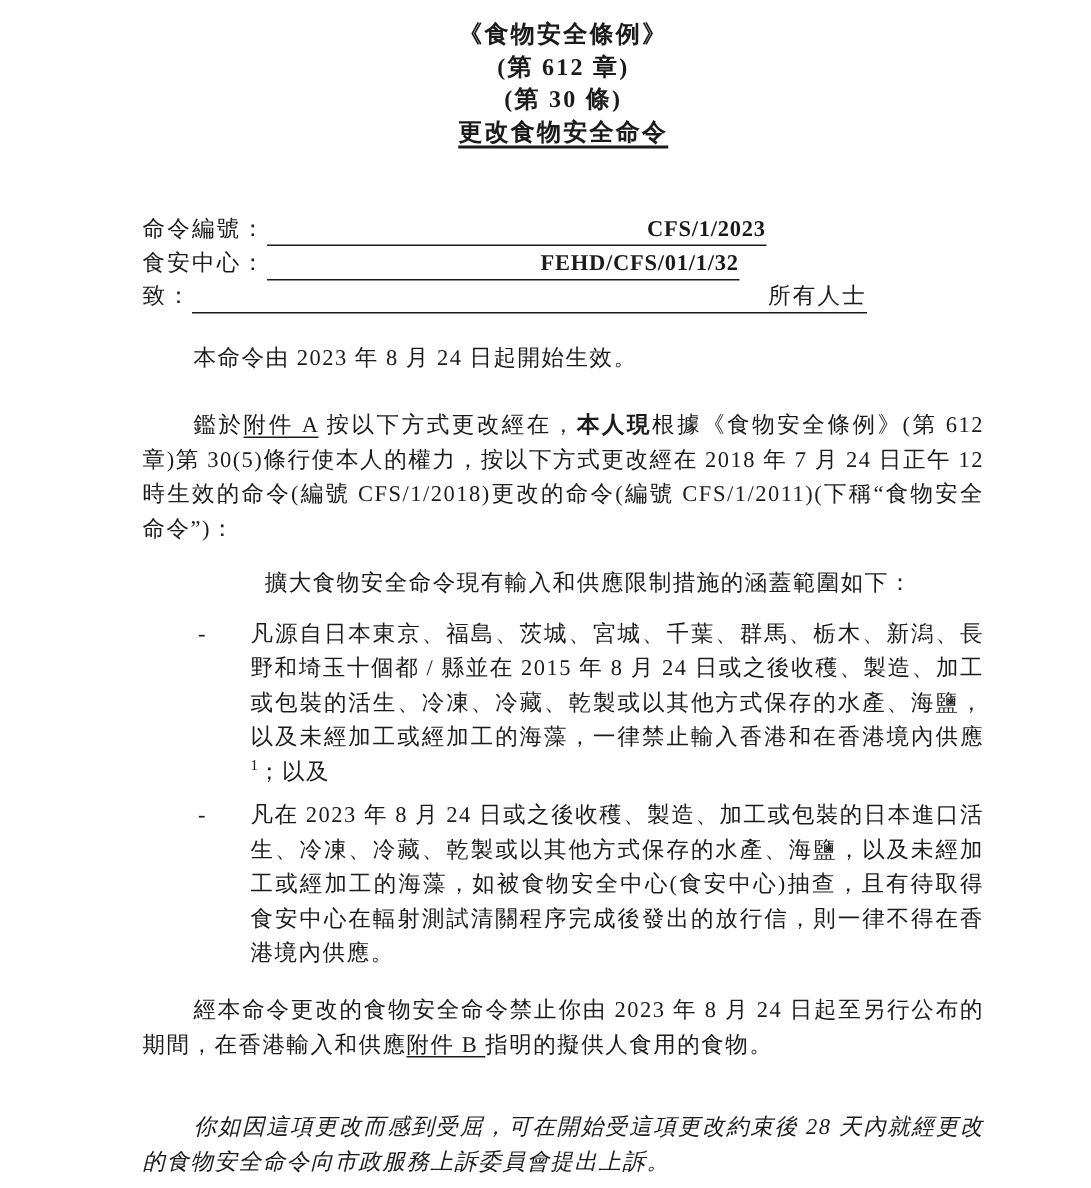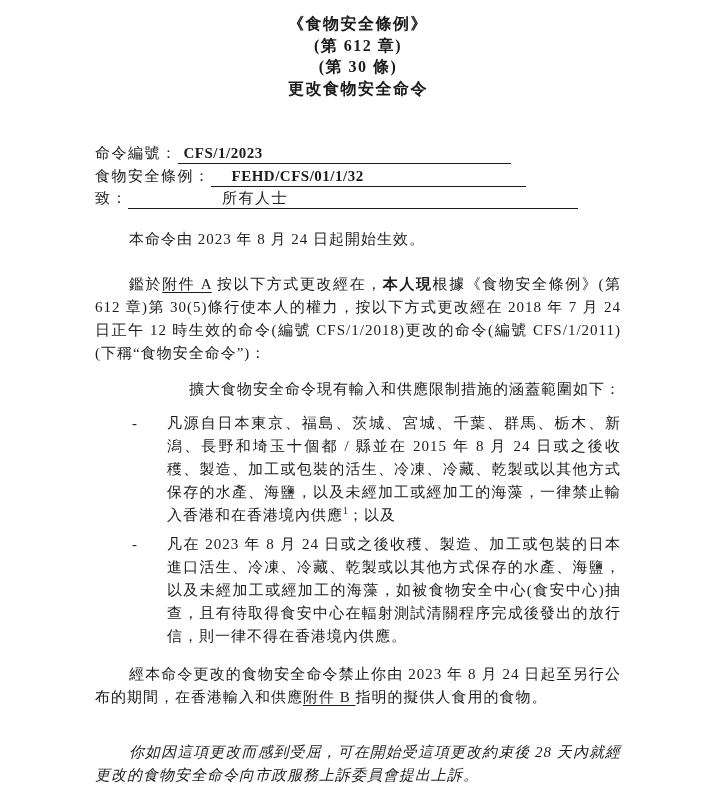--- a/index.html
+++ b/index.html
@@ -2,40 +2,41 @@
 <html><head>
 <meta charset="utf-8">
 <style>
   * { margin: 0; padding: 0; box-sizing: border-box; }
   html, body { background: #ffffff; }
   .page {
     position: relative;
     width: 727px;
     height: 792px;
     background: #ffffff;
-    padding: 13px 106px 0 95px;
+    padding: 13px 71px 0 95px;
     font-family: "Liberation Serif", "DejaVu Serif", serif;
     color: #1b1b1b;
     overflow: hidden;
   }
   
   .title-block {
     text-align: center;
     font-weight: 700;
     font-size: 16px;
     line-height: 21.5px;
     letter-spacing: 1.5px;
   }
   .title-line.underlined {
+    text-decoration: underline;
     text-underline-offset: 4px;
     text-decoration-thickness: 1.5px;
   }
   
   .form-block { margin-top: 44px; font-size: 15px; letter-spacing: 1.5px; }
-  .form-row { display: flex; height: 22.5px; line-height: 21px; }
+  .form-row { display: flex; height: 22.5px; line-height: 21px; text-align: right; }
   .form-label { flex: none; white-space: nowrap; }
   .form-line {
     border-bottom: 1.5px solid #1b1b1b;
     height: 21px;
     flex: none;
     white-space: nowrap;
   }
   .line-order { width: 333px; }
   .line-fehd  { width: 315px; }
   .line-to    { width: 450px; }
@@ -46,21 +47,21 @@
   
   .para {
     font-size: 15px;
     line-height: 23px;
     letter-spacing: 1px;
     text-align: justify;
   }
   .indent { text-indent: 34px; }
   .p-effective { margin-top: 17px; text-align: left; }
   .p-whereas   { margin-top: 22px; }
-  .p-scope     { margin-top: 13px; text-align: right; }
+  .p-scope     { margin-top: 13px; text-align: center; }
   .p-prohibit  { margin-top: 15px; }
   .p-appeal    { margin-top: 32px; font-style: italic; }
   
   .bullet { position: relative; padding-left: 72px; }
   .bullet-1 { margin-top: 11px; }
   .bullet-2 { margin-top: 6px; }
   .bullet-marker {
     position: absolute;
     left: 37px;
     top: 0;
@@ -87,21 +88,21 @@
     <div class="title-line">(第 30 條)</div>
     <div class="title-line underlined">更改食物安全命令</div>
   </header>
 
   <section class="form-block">
     <div class="form-row">
       <span class="form-label">命令編號：</span>
       <span class="form-line line-order"><span class="form-value value-order">CFS/1/2023</span></span>
     </div>
     <div class="form-row">
-      <span class="form-label">食物安全條例：</span>
+      <span class="form-label">食安中心：</span>
       <span class="form-line line-fehd"><span class="form-value value-fehd">FEHD/CFS/01/1/32</span></span>
     </div>
     <div class="form-row">
       <span class="form-label">致：</span>
       <span class="form-line line-to"><span class="form-value value-to">所有人士</span></span>
     </div>
   </section>
 
   <p class="para indent p-effective"><span>本命令由 2023 年 8 月 24 日起開始生效。</span></p>
 

